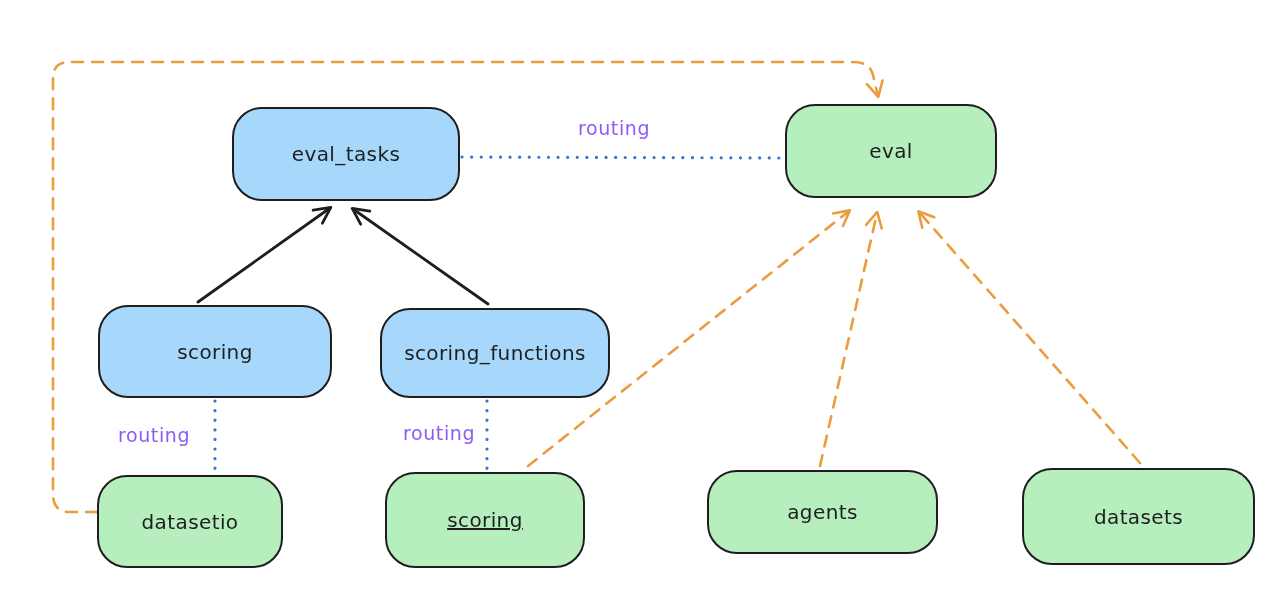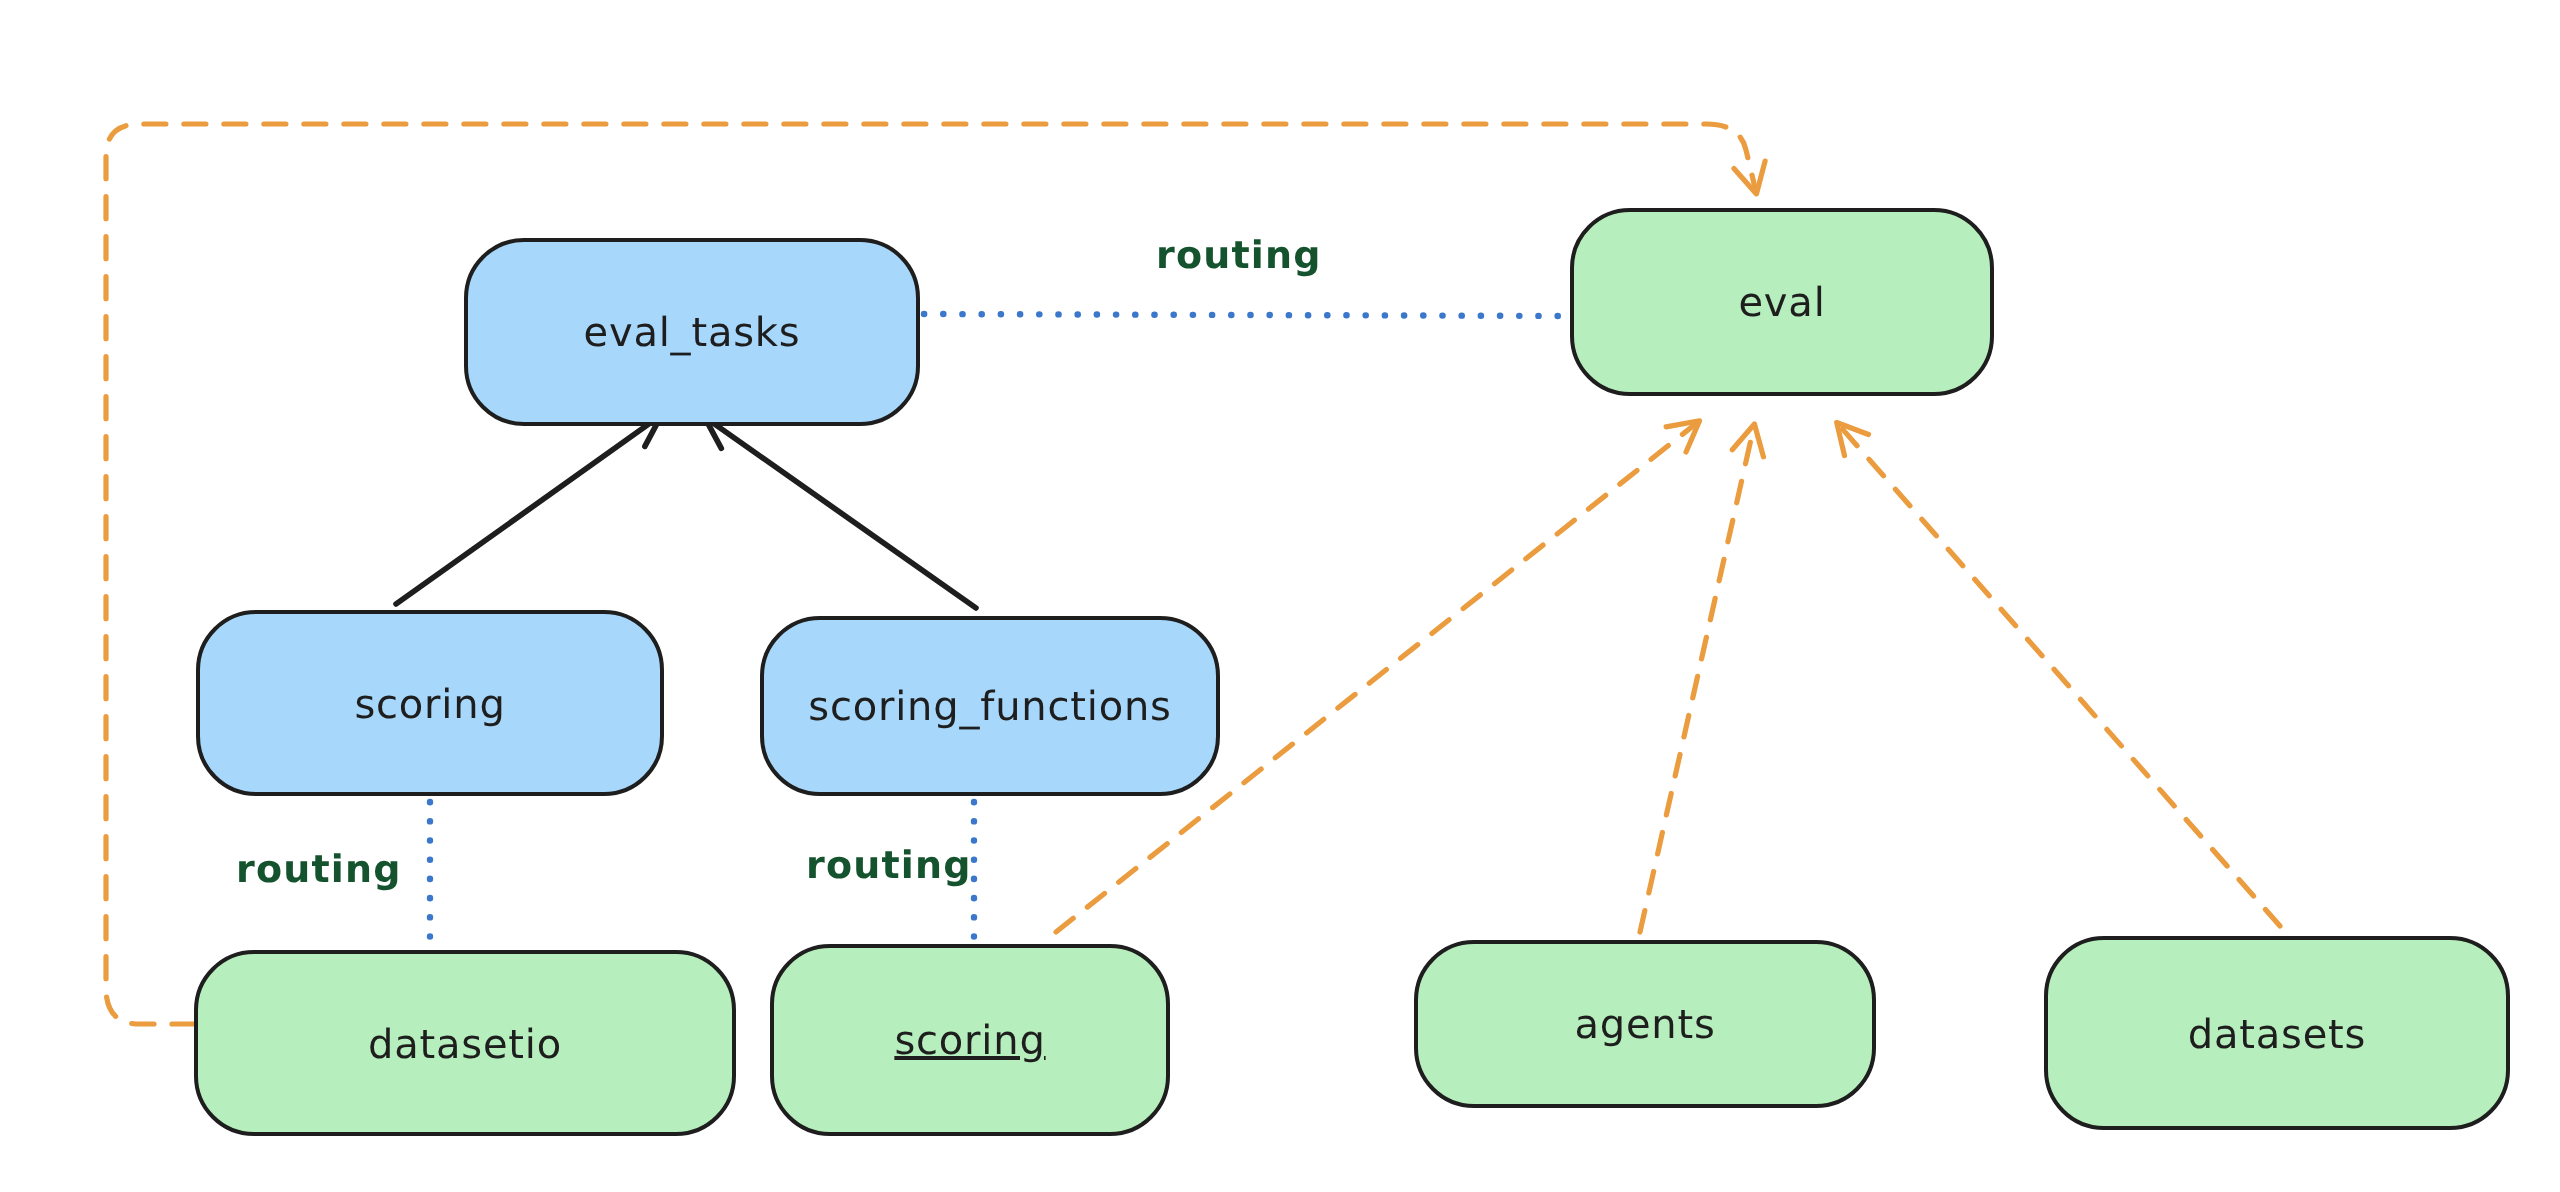--- a/index.html
+++ b/index.html
@@ -22,32 +22,32 @@
     font-size: 20px;
     color: #1e1e1e;
     letter-spacing: 0.4px;
     box-sizing: border-box;
   }
   .node.blue  { background: #a7d8fb; }
   .node.green { background: #b6efbd; }
   .node-label { pointer-events: none; }
   .edge-label {
     position: absolute;
-    color: #14532d;
-    font-weight: 700;
+    color: #8b5cf6;
+    font-weight: 400;
     font-size: 19px;
     letter-spacing: 0.6px;
     text-align: center;
   }
   
-  #n-eval_tasks        { left: 232px;  top: 107px; width: 228px; height: 94px; margin-top: 12px; }
+  #n-eval_tasks        { left: 232px;  top: 107px; width: 228px; height: 94px; }
   #n-eval              { left: 785px;  top: 104px; width: 212px; height: 94px; }
   #n-datasets          { left: 98px;   top: 305px; width: 234px; height: 93px; }
   #n-scoring_functions { left: 380px;  top: 308px; width: 230px; height: 90px; }
-  #n-datasetio         { left: 97px;   top: 475px; width: 271px; height: 93px; }
+  #n-datasetio         { left: 97px;   top: 475px; width: 186px; height: 93px; }
   #n-scoring           { left: 385px;  top: 472px; width: 200px; height: 96px; text-decoration: underline; }
   #n-agents            { left: 707px;  top: 470px; width: 231px; height: 84px; }
   #n-inference         { left: 1022px; top: 468px; width: 233px; height: 97px; }
   #el-0 { left: 578px; top: 117px; }
   #el-1 { left: 118px; top: 424px; }
   #el-2 { left: 403px; top: 422px; }
 </style>
 </head>
 <body>
 

